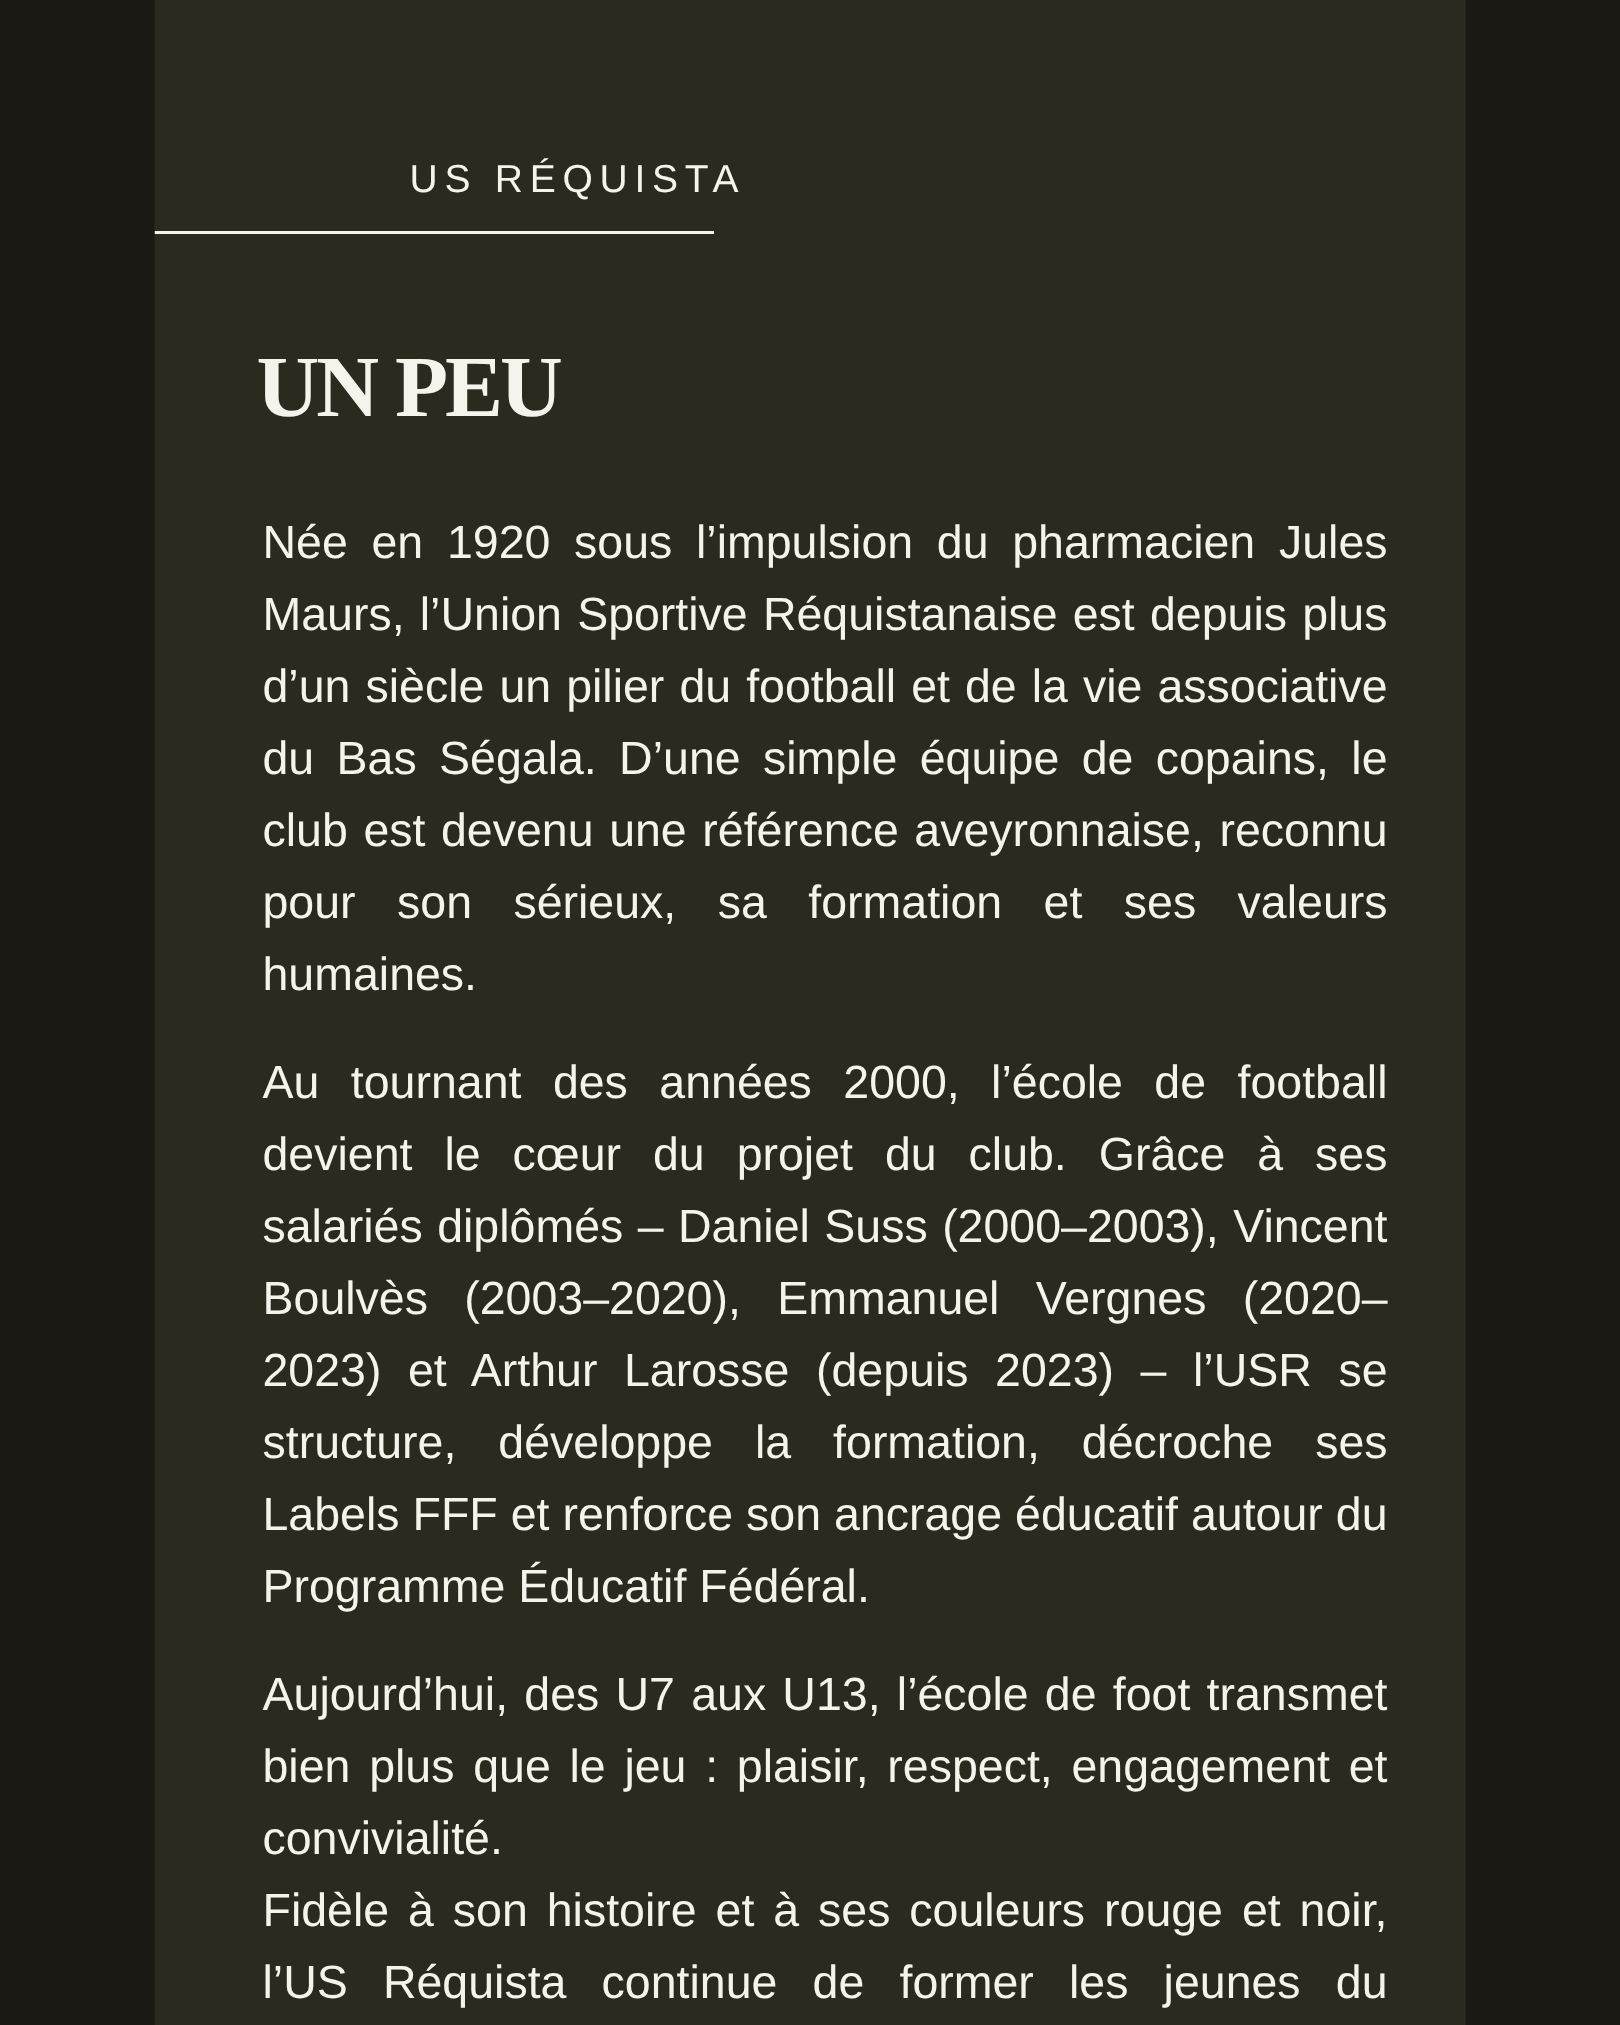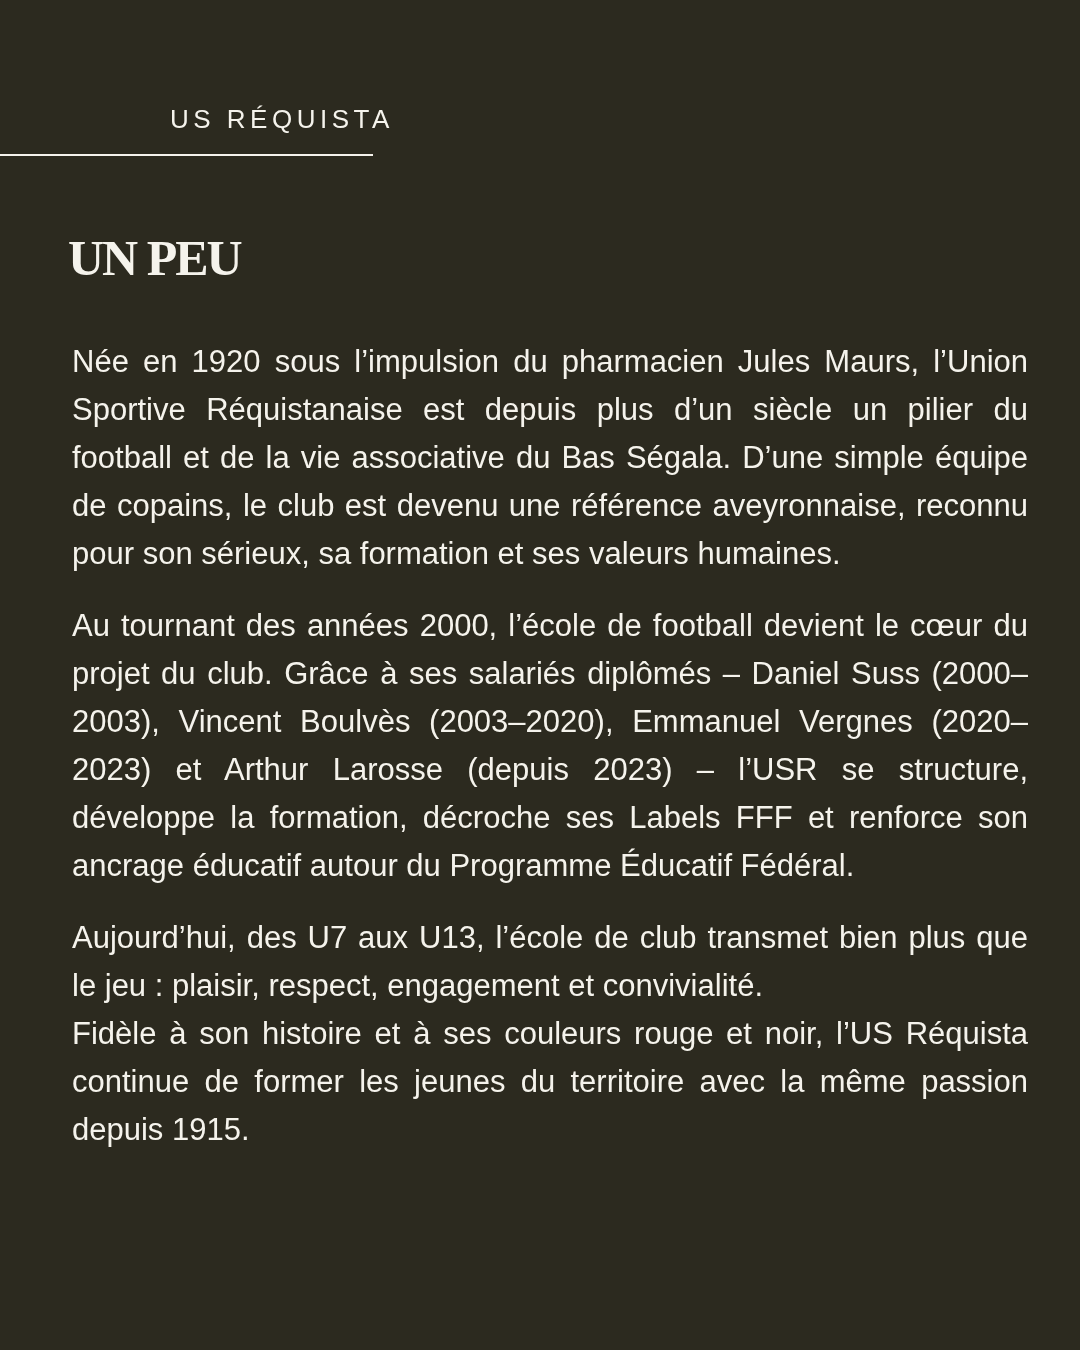--- a/index.html
+++ b/index.html
@@ -3,21 +3,21 @@
 <meta charset="utf-8">
 <style>
   :root{
     --bg:#2c2a1f;
     --ink:#f5f3ec;
   }
   html,body{margin:0;padding:0;}
   body{background:#1a1913;}
   .page{
     position:relative;
-    width:1080px;
+    width:874px;
     height:1350px;
     margin:0 auto;
     background:var(--bg);
     color:var(--ink);
     overflow:hidden;
     font-family:"Liberation Sans", sans-serif;
   }
   .eyebrow{
     margin:104px 0 0 170px;
     font-size:26px;
@@ -29,21 +29,21 @@
   .rule{
     width:373px;
     height:2px;
     background:var(--ink);
     margin-top:19px;
   }
   .title{
     margin:64px 60px 0 68px;
     font-family:"Liberation Serif", serif;
     font-weight:700;
-    font-size:50px;
+    font-size:58px;
     line-height:76px;
     letter-spacing:-2px;
     color:var(--ink);
   }
   .title .title-line{display:block;}
   .body-copy{
     margin:42px 52px 0 72px;
   }
   .body-copy p{
     margin:0 0 24px 0;
@@ -64,17 +64,17 @@
 
   <div class="rule"></div>
 
   <h1 class="title">
     <span class="title-line">UN PEU</span>
   </h1>
 
   <div class="body-copy">
     <p>Née en 1920 sous l’impulsion du pharmacien Jules Maurs, l’Union Sportive Réquistanaise est depuis plus d’un siècle un pilier du football et de la vie associative du Bas Ségala. D’une simple équipe de copains, le club est devenu une référence aveyronnaise, reconnu pour son sérieux, sa formation et ses valeurs humaines.</p>
     <p>Au tournant des années 2000, l’école de football devient le cœur du projet du club. Grâce à ses salariés diplômés – Daniel Suss (2000–2003), Vincent Boulvès (2003–2020), Emmanuel Vergnes (2020–2023) et Arthur Larosse (depuis 2023) – l’USR se structure, développe la formation, décroche ses Labels FFF et renforce son ancrage éducatif autour du Programme Éducatif Fédéral.</p>
-    <p class="joined">Aujourd’hui, des U7 aux U13, l’école de club transmet bien plus que le jeu : plaisir, respect, engagement et convivialité.</p>
+    <p class="joined">Aujourd’hui, des U7 aux U13, l’école de foot transmet bien plus que le jeu : plaisir, respect, engagement et convivialité.</p>
     <p>Fidèle à son histoire et à ses couleurs rouge et noir, l’US Réquista continue de former les jeunes du territoire avec la même passion depuis 1915.</p>
   </div>
 
 </div>
 
 </body></html>

